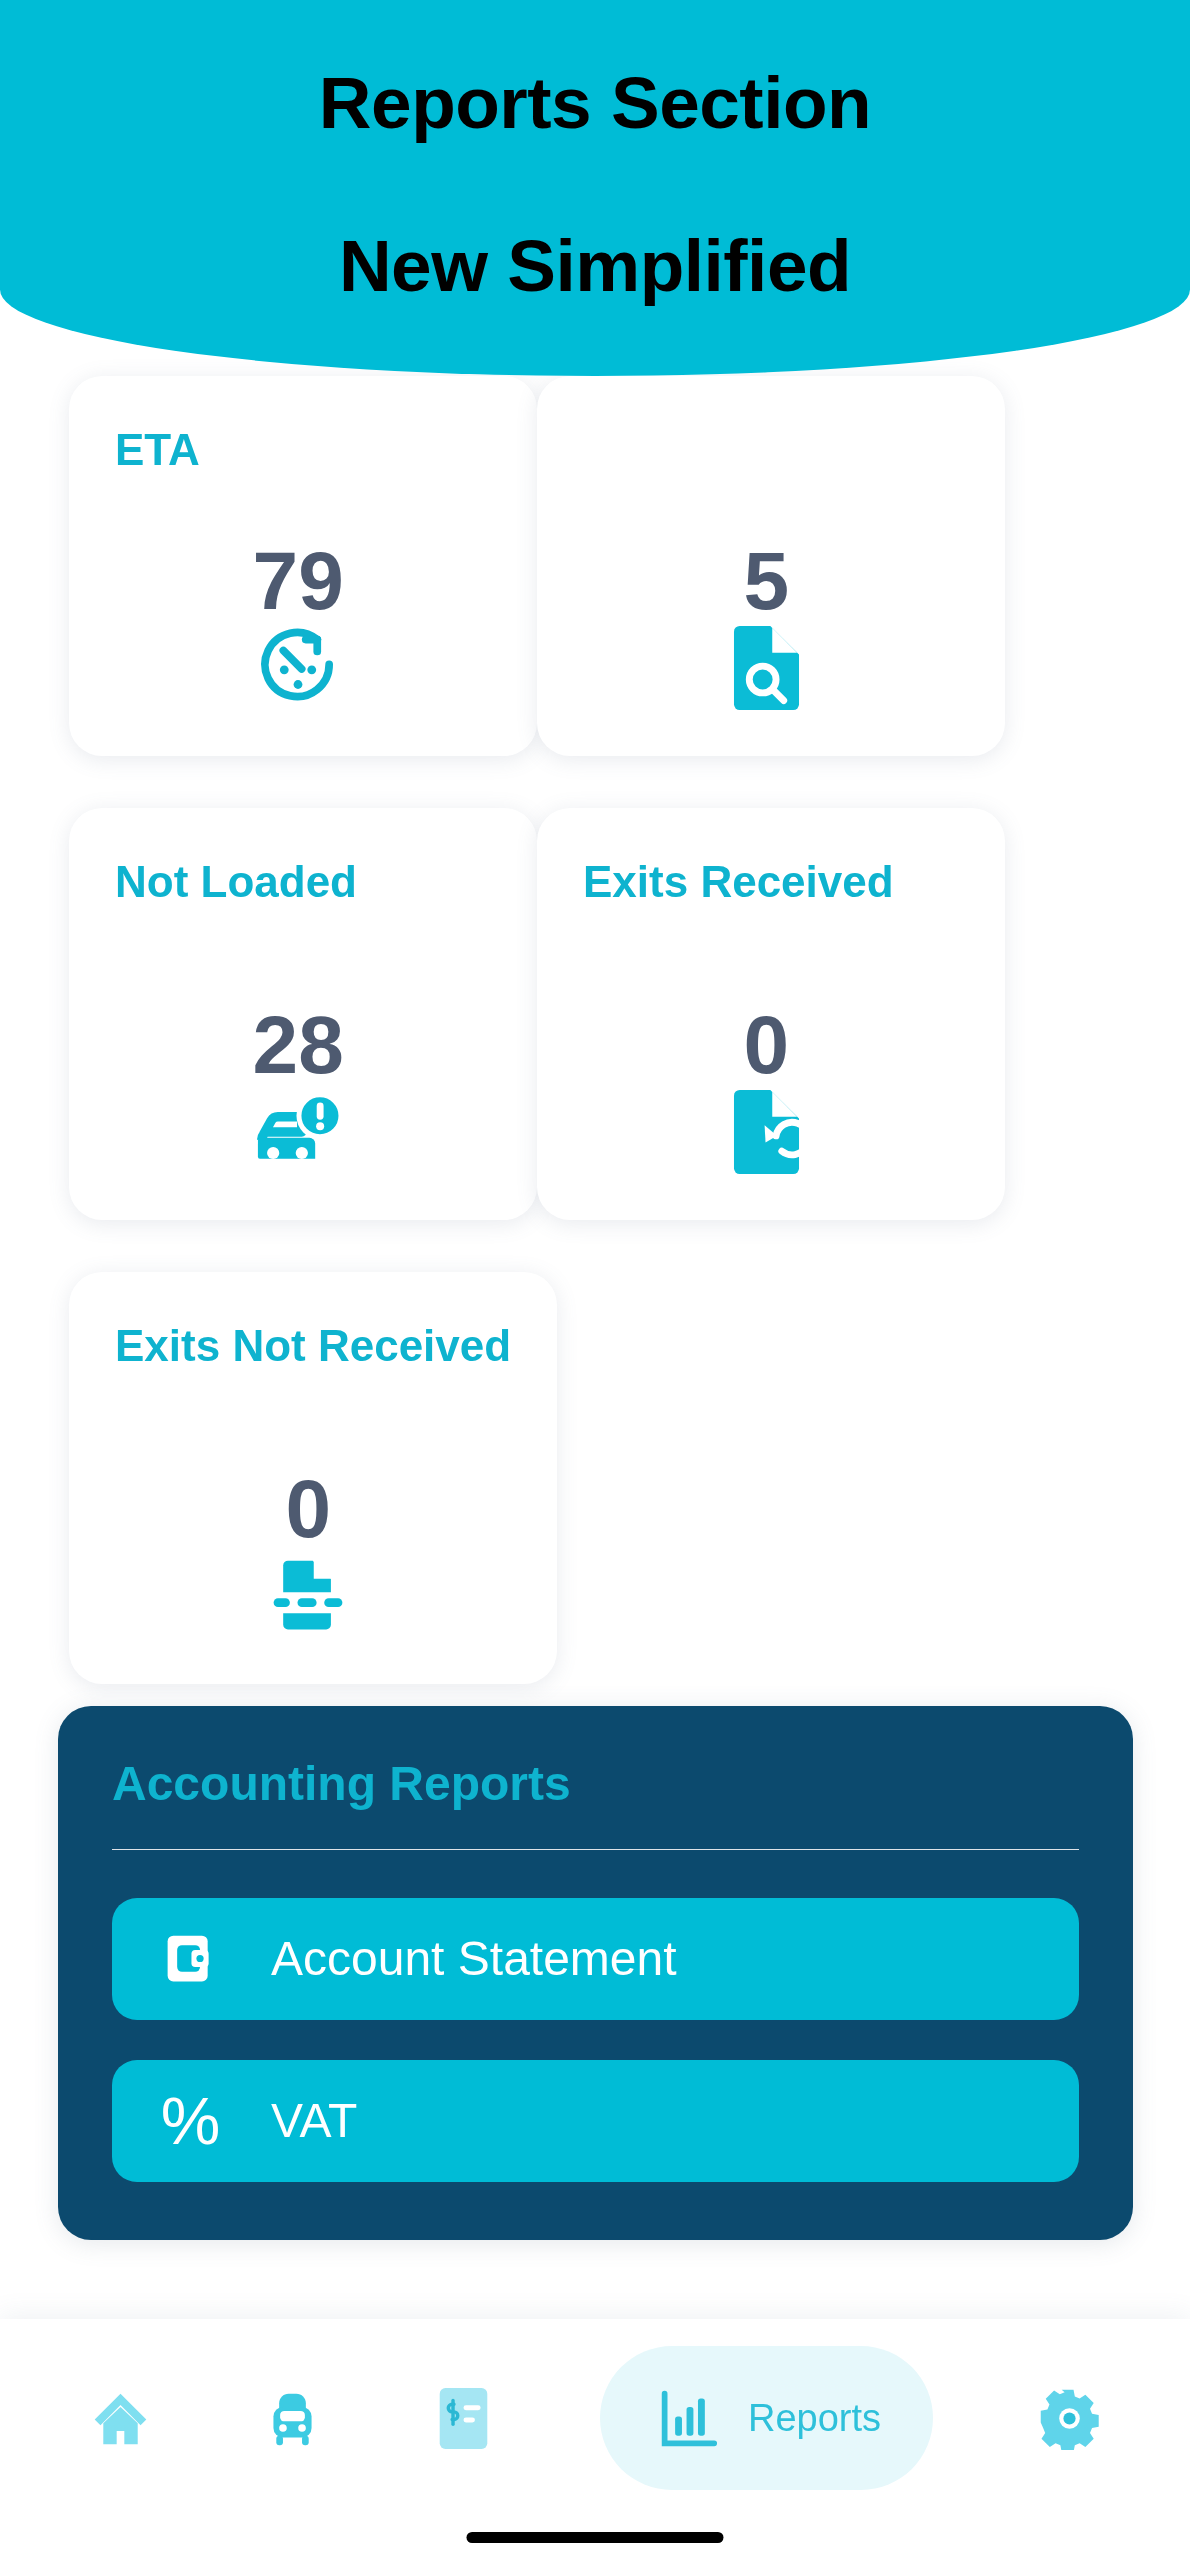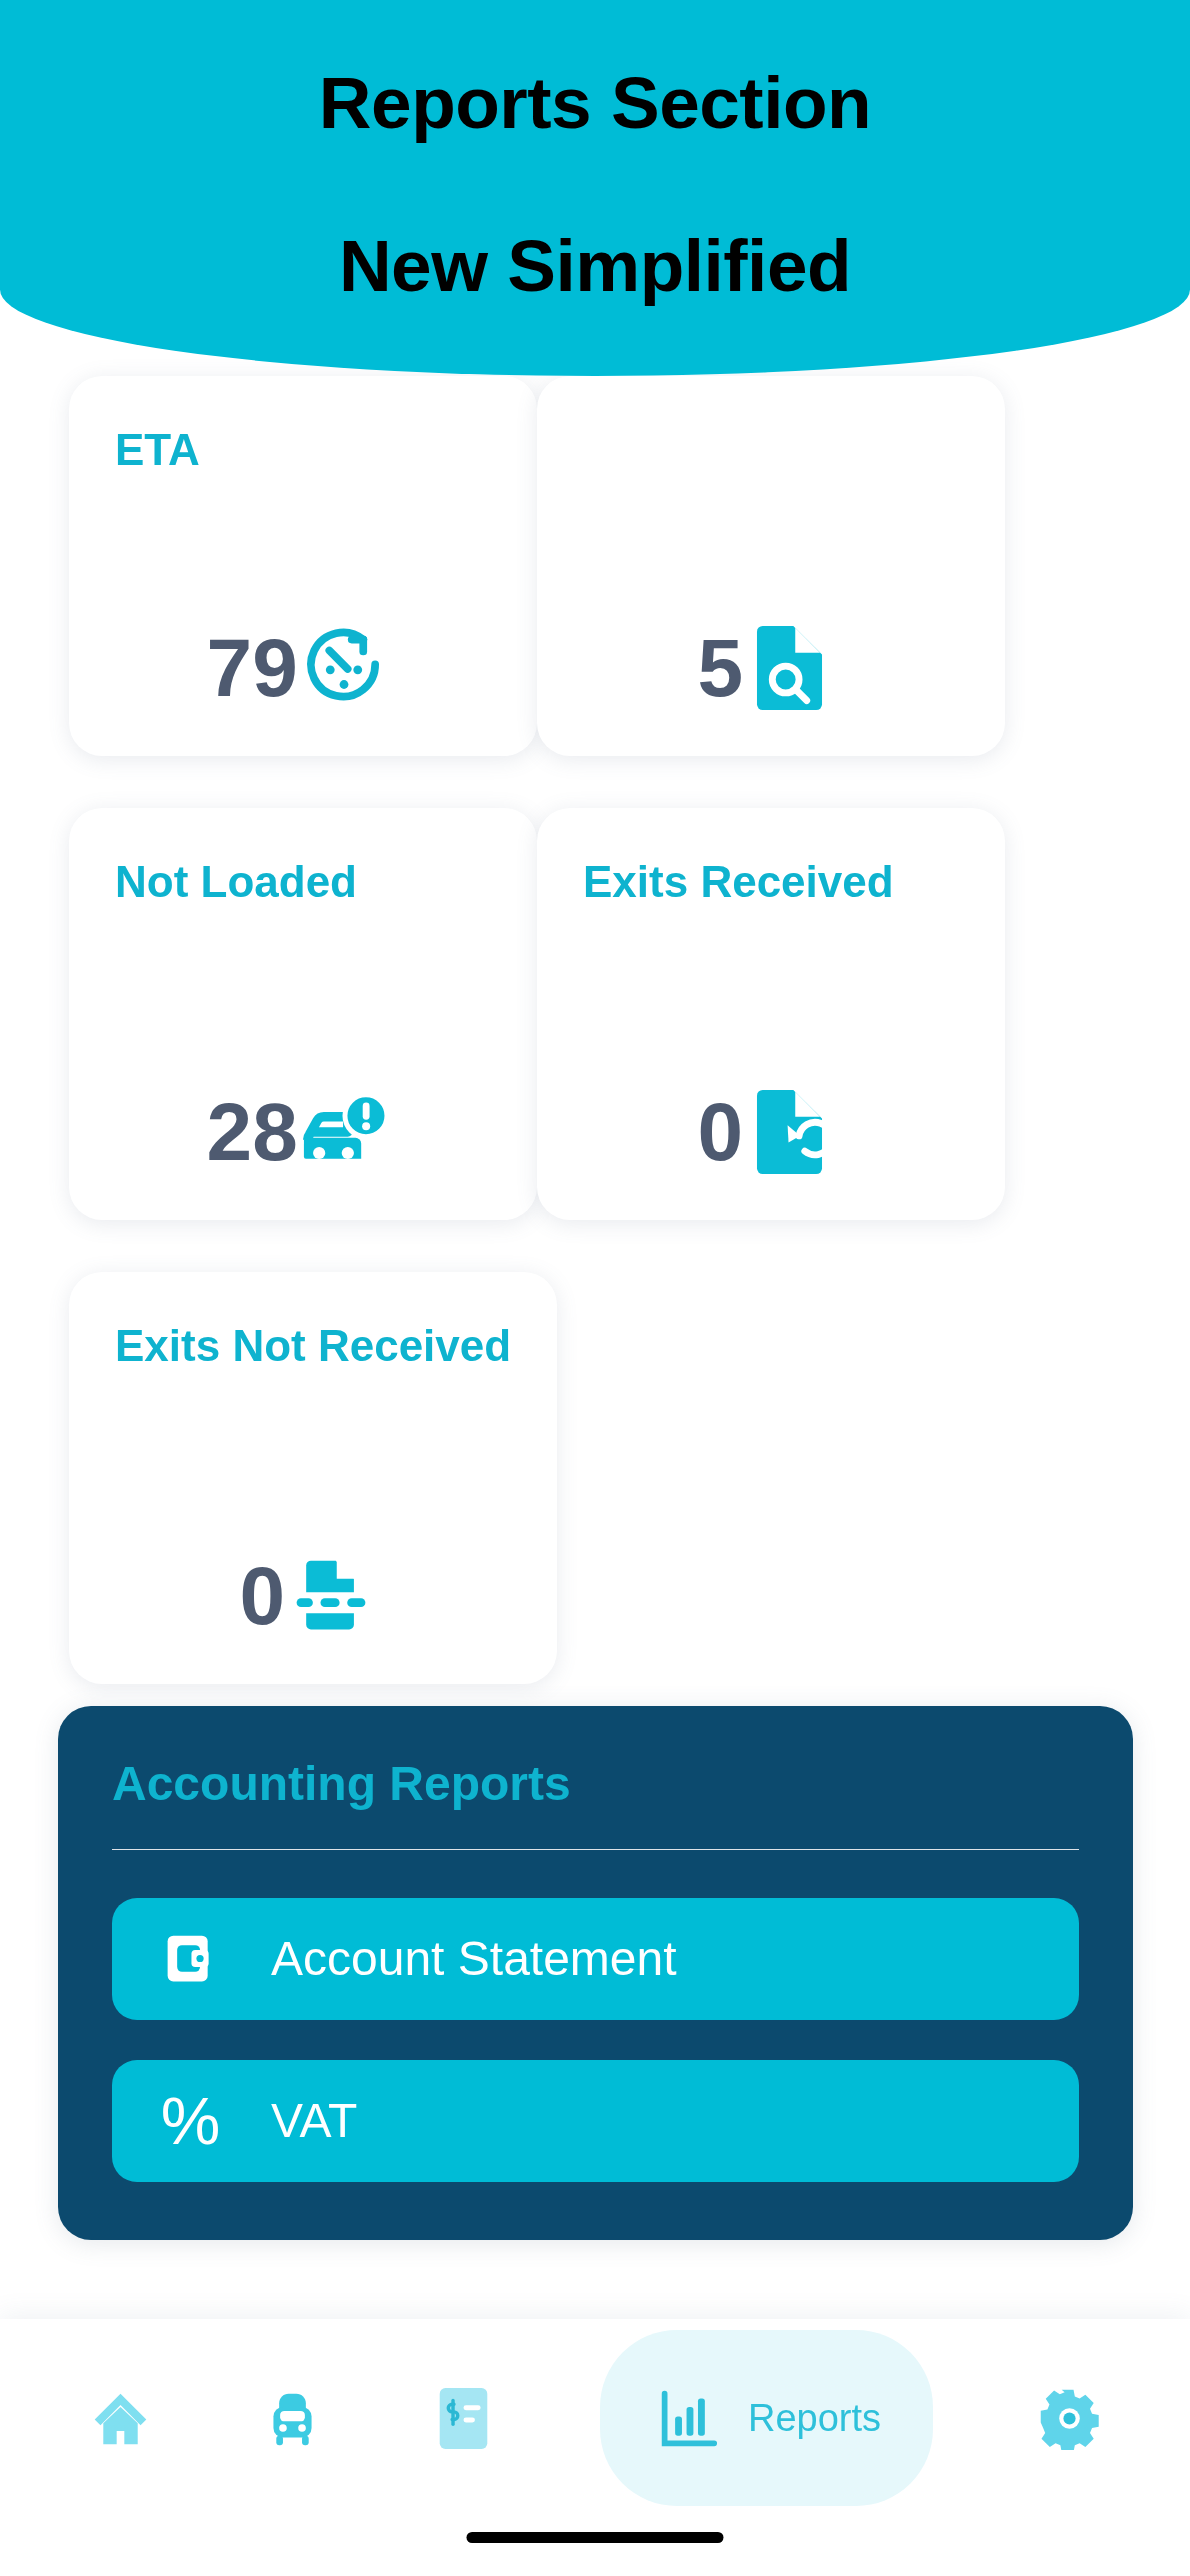--- a/index.html
+++ b/index.html
@@ -72,22 +72,23 @@
     font-weight: 700;
     font-size: 44px;
     line-height: 1.1;
     white-space: nowrap;
   }
   .card-title.small { font-size: 44px; }
   .card-body {
     margin-top: auto;
     display: flex;
     align-items: center;
-    justify-content: center;
+    justify-content: space-between;
     padding-right: 9.6px;
+    flex-direction: column;
   }
   .card-value {
     color: #4e5a70;
     font-weight: 700;
     font-size: 82px;
     line-height: 1;
   }
   .card-icon {
     width: 92px;
     height: 92px;
@@ -174,21 +175,21 @@
     align-items: center;
     justify-content: space-around;
     width: 100%;
     padding: 0 35px;
     height: 144px;
   }
   .nav-item {
     display: flex;
     align-items: center;
     justify-content: center;
-    height: 176px;
+    height: 144px;
     cursor: pointer;
   }
   .nav-item .nav-icon {
     width: 71px;
     height: 71px;
     display: flex;
     align-items: center;
     justify-content: center;
   }
   .nav-item.active {

